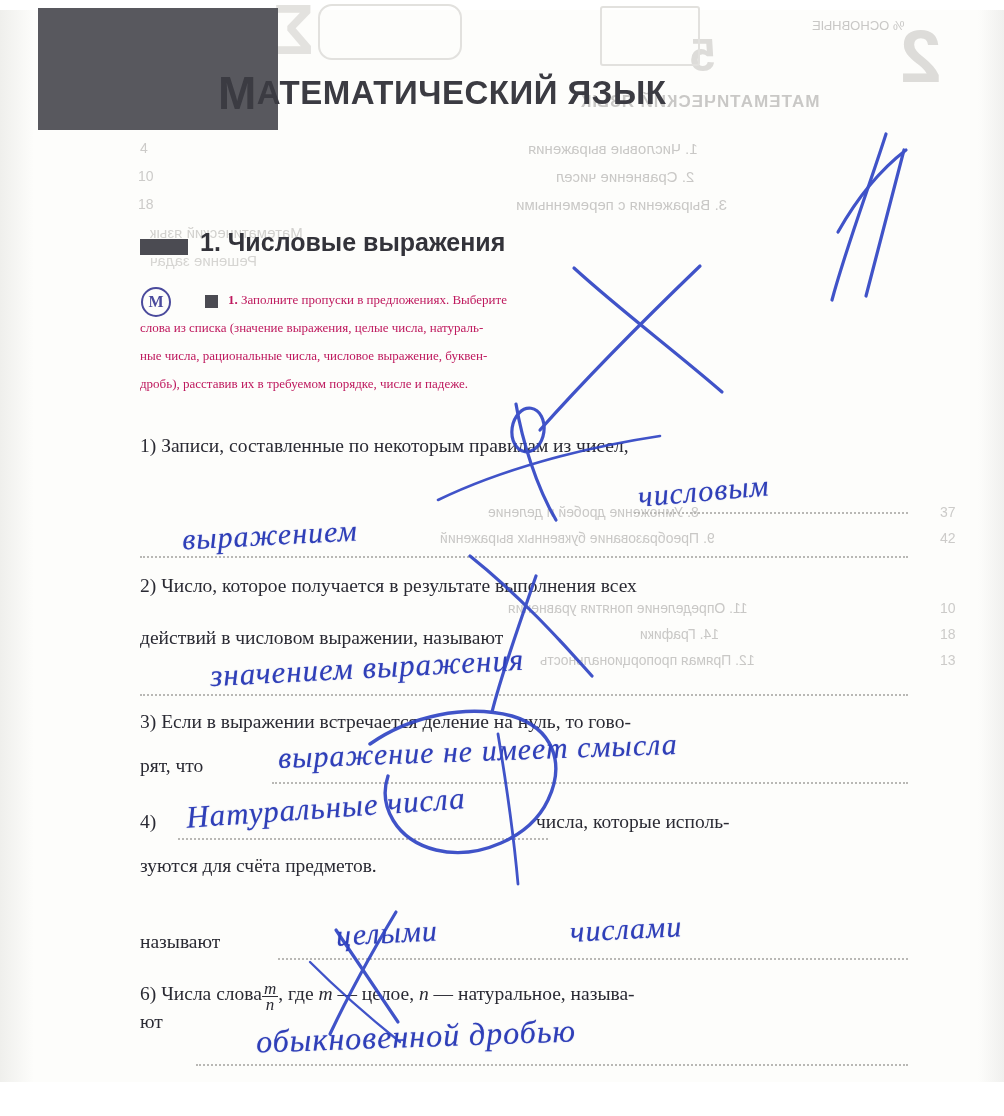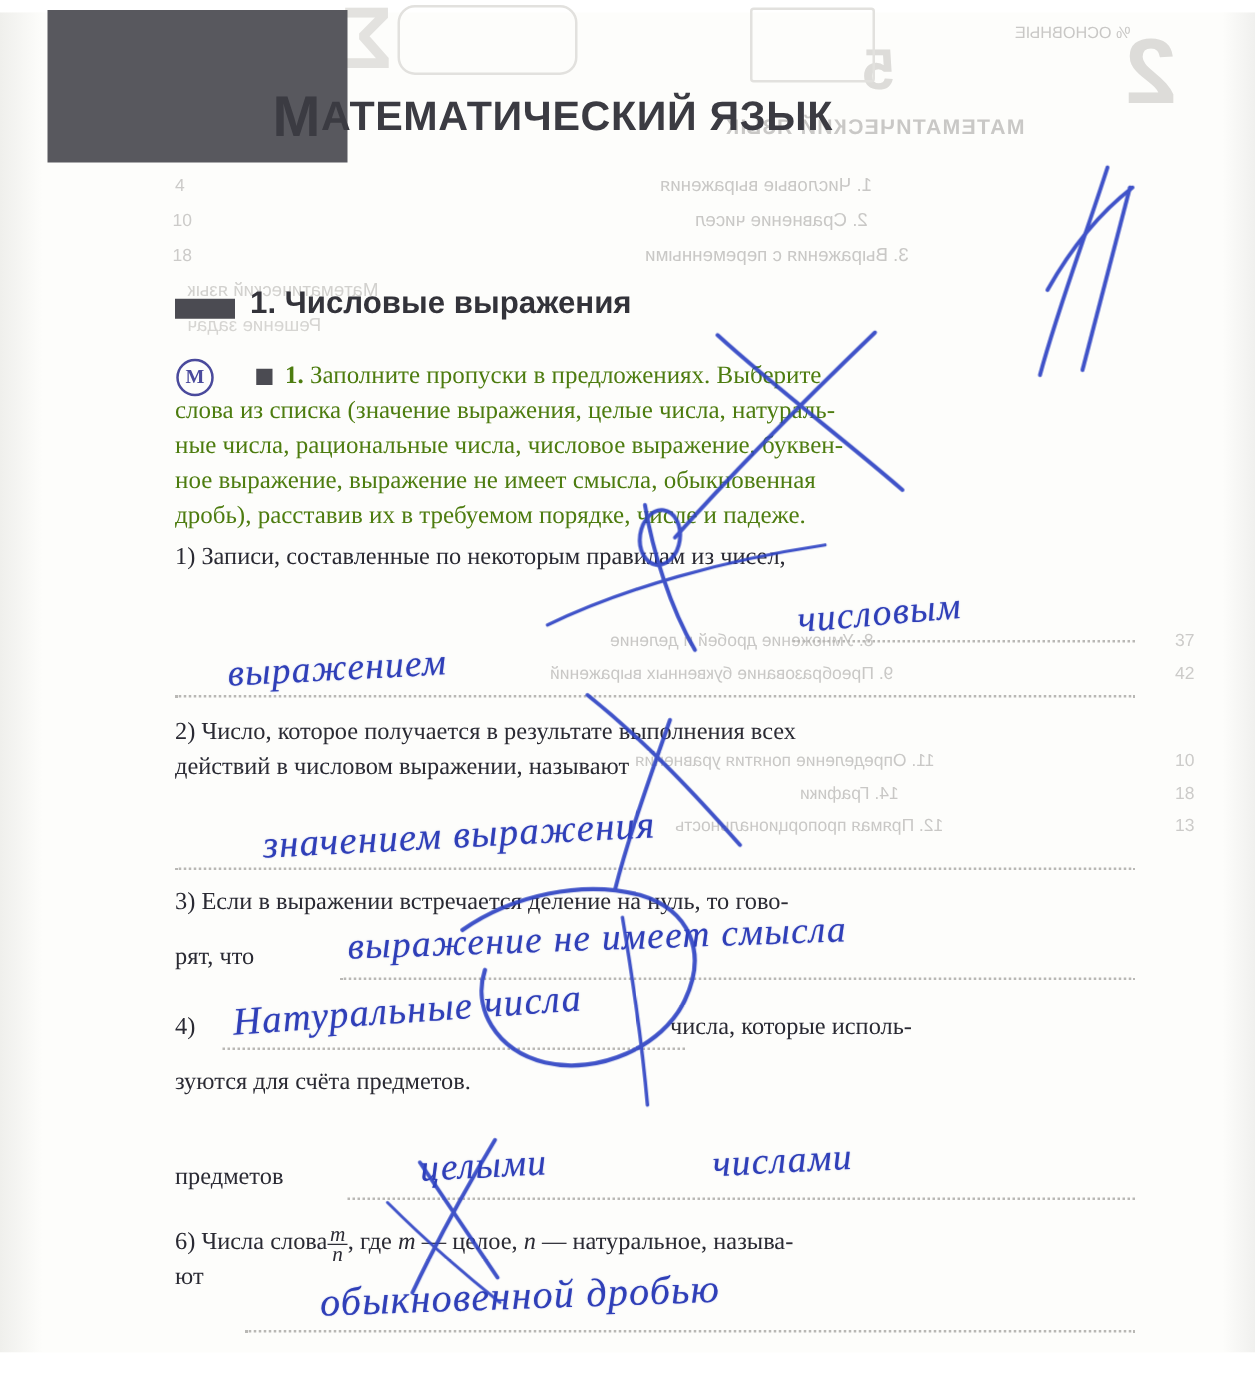--- a/index.html
+++ b/index.html
@@ -123,23 +123,23 @@
   }
   .task-square {
     position: absolute;
     left: 205px; top: 295px;
     width: 13px; height: 13px;
     background: #4b4b52;
   }
 
   .para {
     position: absolute;
-    font-size: 20px;
+    font-size: 13px;
     line-height: 28px;
-    color: #4d7c0f;
+    color: #be185d;
   }
   .p-intro {
     left: 228px; top: 286px;
     width: 680px;
     text-align: justify;
     text-indent: 0;
   }
   .p-intro .cont {
     display: block;
     margin-left: -88px;
@@ -244,38 +244,37 @@
   <div class="section-title">1. Числовые выражения</div>
 
   <div class="task-badge">М</div>
   <div class="task-square"></div>
 
   <div class="para p-intro">
     <b>1.</b>
     <span>Заполните пропуски в предложениях. Выберите</span>
     <span class="cont">слова из списка (значение выражения, целые числа, натураль-</span>
     <span class="cont">ные числа, рациональные числа, числовое выражение, буквен-</span>
-    <span class="cont">ное выражение, выражение не имеет смысла, обыкновенная</span>
     <span class="cont">дробь), расставив их в требуемом порядке, числе и падеже.</span>
   </div>
 
   <div class="q-block" style="top:432px;">
     <span>1)</span>
     <span>Записи, составленные по некоторым правилам из чисел,</span>
   </div>
   <div class="rule" style="left:634px; top:512px; width:274px;"></div>
   <div class="rule" style="left:140px; top:556px; width:768px;"></div>
   <div class="hand" style="left:638px; top:474px; transform:rotate(-5deg);">числовым</div>
   <div class="hand" style="left:182px; top:518px; transform:rotate(-3deg);">выражением</div>
 
   <div class="q-block" style="top:572px;">
     <span>2)</span>
     <span>Число, которое получается в результате выполнения всех</span>
   </div>
-  <div class="q-block" style="top:600px;">
+  <div class="q-block" style="top:624px;">
     <span>действий в числовом выражении, называют</span>
   </div>
   <div class="rule" style="left:140px; top:694px; width:768px;"></div>
   <div class="hand" style="left:210px; top:650px; font-size:31px; transform:rotate(-3deg);">значением выражения</div>
 
   <div class="q-block" style="top:708px;">
     <span>3)</span>
     <span>Если в выражении встречается деление на нуль, то гово-</span>
   </div>
   <div class="q-block" style="top:752px;">
@@ -289,21 +288,21 @@
     <span style="display:inline-block; width:370px;"></span>
     <span>числа, которые исполь-</span>
   </div>
   <div class="rule" style="left:178px; top:838px; width:370px;"></div>
   <div class="q-block" style="top:852px;">
     <span>зуются для счёта предметов.</span>
   </div>
   <div class="hand" style="left:186px; top:790px; font-size:31px; transform:rotate(-4deg);">Натуральные числа</div>
 
   <div class="q-block" style="top:928px;">
-    <span>предметов</span>
+    <span>называют</span>
   </div>
   <div class="rule" style="left:278px; top:958px; width:630px;"></div>
   <div class="hand" style="left:336px; top:916px; font-size:30px; transform:rotate(-3deg);">целыми</div>
   <div class="hand" style="left:570px; top:912px; font-size:30px; transform:rotate(-3deg);">числами</div>
 
   <div class="q-block" style="top:980px;">
     <span>6)</span>
     <span>Числа слова</span><span class="frac"><span class="num">m</span><span class="den">n</span></span><span>, где</span>
     <i>m</i>
     <span>— целое,</span>

